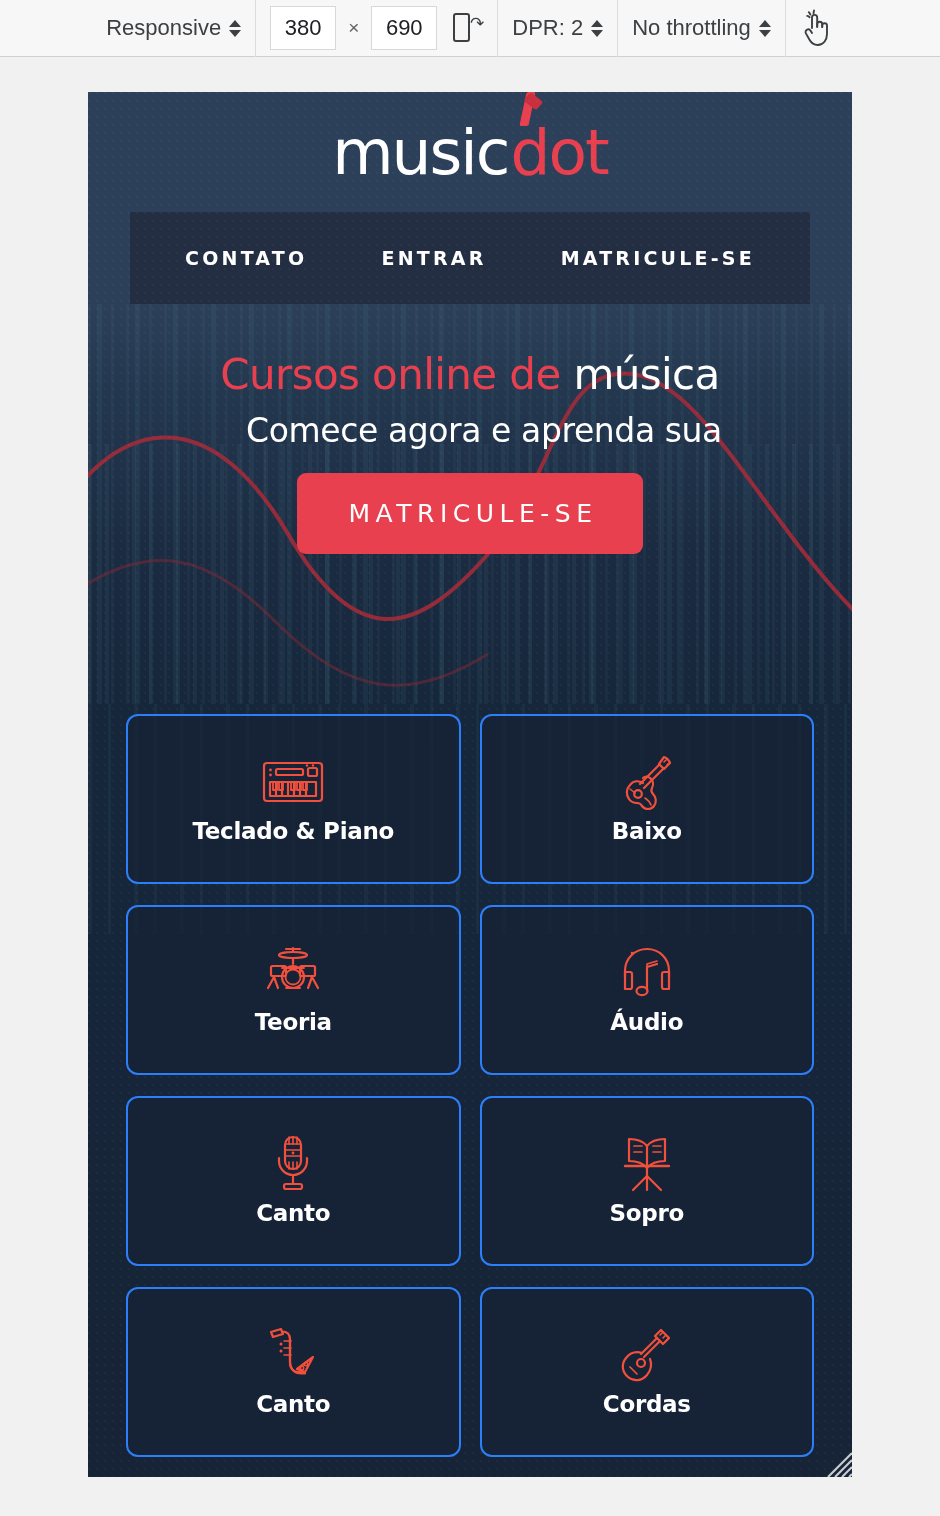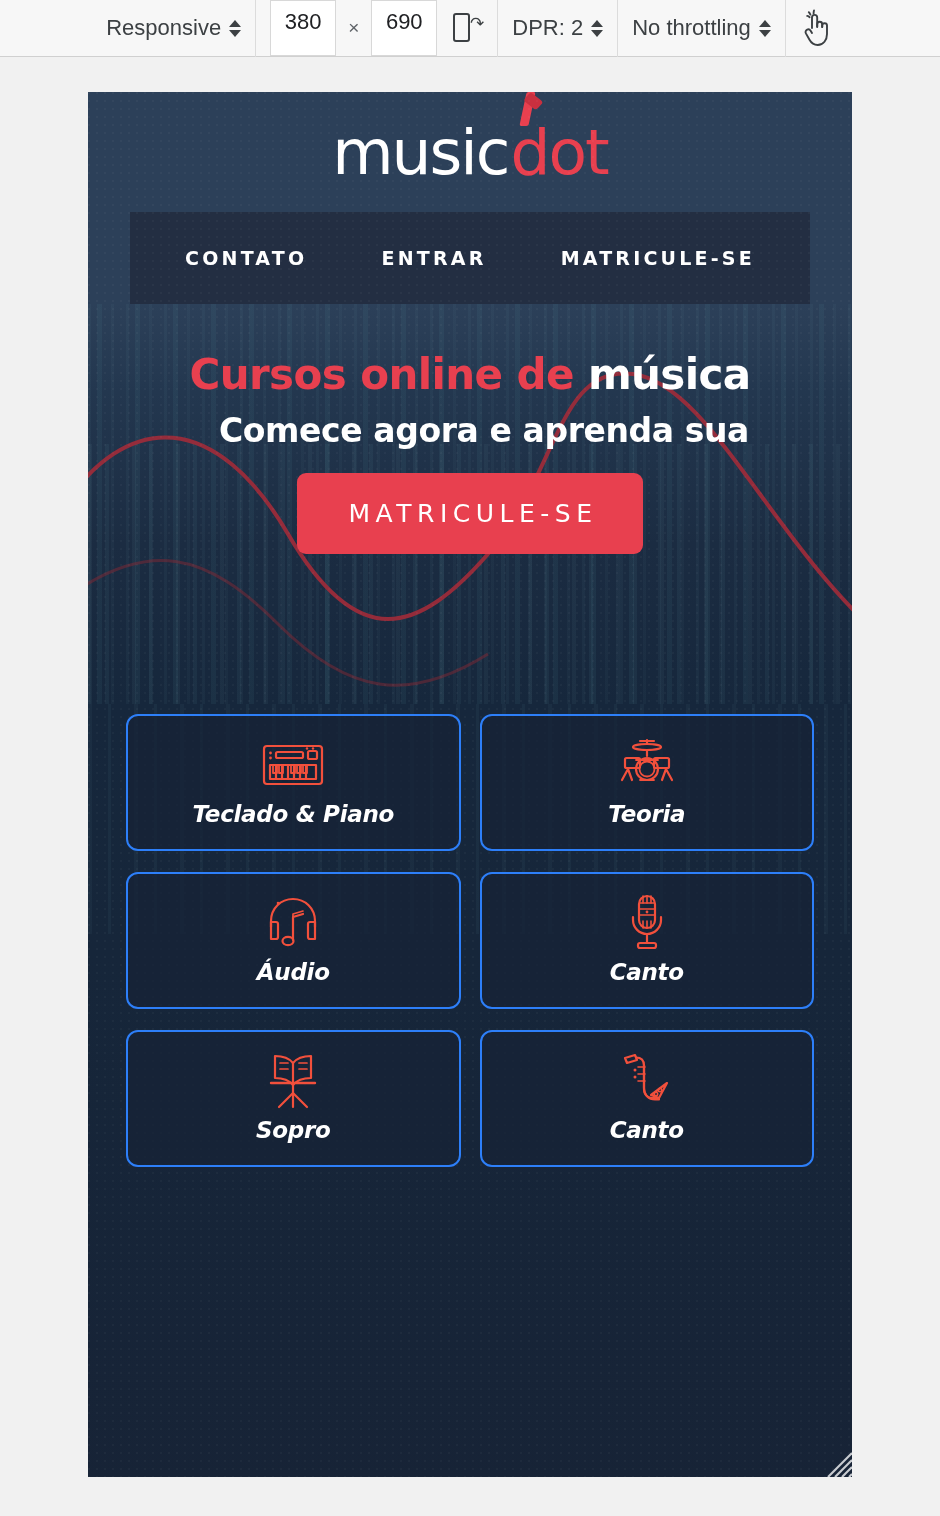--- a/index.html
+++ b/index.html
@@ -48,21 +48,21 @@
     display: block;
     width: 0; height: 0;
     border-left: 6px solid transparent;
     border-right: 6px solid transparent;
   }
   .tb-caret .up { border-bottom: 7px solid #3c4043; margin-bottom: 3px; }
   .tb-caret .dn { border-top: 7px solid #3c4043; }
 
   .dim-input {
     width: 66px;
-    height: 56px;
+    height: 44px;
     border: 1px solid #d8d8d8;
     background: #fff;
     text-align: center;
     font-size: 22px;
     color: #202124;
     font-family: "Liberation Sans", sans-serif;
     line-height: 42px;
   }
   .dim-x {
     font-size: 19px;
@@ -248,34 +248,34 @@
     z-index: 1;
   }
   .hero-content {
     position: relative;
     z-index: 4;
     text-align: center;
     padding-top: 48px;
   }
   .hero-title {
     font-size: 42px;
-    font-weight: bold;
+    font-weight: normal;
     font-family: "DejaVu Sans", sans-serif;
     letter-spacing: -0.6px;
     line-height: 1.1;
   }
   .hero-title .red { color: #e8404f; }
   .hero-title .white { color: #ffffff; }
   .hero-sub {
     margin-top: 14px;
     color: #ffffff;
     font-size: 33px;
     line-height: 1.18;
     font-family: "DejaVu Sans", sans-serif;
-    font-weight: 700;
+    font-weight: 400;
     letter-spacing: -0.4px;
     margin-left: 28px;
   }
   .cta-btn {
     display: inline-block;
     margin-top: 22px;
     background: #e8404f;
     color: #ffffff;
     font-size: 25px;
     font-weight: 500;
@@ -316,28 +316,27 @@
     z-index: 4;
     display: grid;
     grid-template-columns: 1fr 1fr;
     gap: 21px 19px;
     padding-top: 10px;
   }
   .course-card {
     background: rgba(22,35,54,0.72);
     border: 2px solid #2d7ff9;
     border-radius: 12px;
-    height: 137px;
+    height: 170px;
     display: flex;
     flex-direction: column;
     align-items: center;
     justify-content: center;
     cursor: pointer;
     padding-bottom: 5px;
-    font-style: italic;
   }
   .course-icon {
     height: 64px;
     display: flex;
     align-items: center;
     justify-content: center;
     color: #f2503c;
     margin-bottom: 4px;
   }
   .course-icon svg { display: block; }
@@ -470,20 +469,35 @@
             <circle cx="8.5" cy="12" r="1.4" fill="currentColor" stroke="none"></circle>
             <circle cx="8.5" cy="17" r="1.4" fill="currentColor" stroke="none"></circle>
             <circle cx="45" cy="7.5" r="1.2" fill="currentColor" stroke="none"></circle>
             <circle cx="51" cy="7.5" r="1.2" fill="currentColor" stroke="none"></circle>
           </svg>
         </div>
         <div class="course-label">Teclado &amp; Piano</div>
       </div>
 
 
+      <div class="course-card">
+        <div class="course-icon">
+          <svg width="56" height="58" viewBox="0 0 56 58" fill="none" stroke="currentColor" stroke-width="2.2" stroke-linejoin="round" stroke-linecap="round">
+            <path d="M45 4 c3 1 5 3 6 6 l-6 6 -5-5 Z"></path>
+            <path d="M40 12 L21 31"></path>
+            <path d="M44 16 L25 35"></path>
+            <path d="M24 30 c-5-3-10-2-13 2 -4 4-4 10-1 14 2 3 5 4 8 4 2 0 4 1 5 3 3 4 9 4 12 0 3-4 2-9-1-12 -2-2-2-4-1-6 2-4 1-8-2-10 -2-2-5-2-7 0"></path>
+            <circle cx="19" cy="41" r="3.8"></circle>
+            <path d="M26 45 c3 2 5 4 6 7" stroke-width="1.6"></path>
+            <path d="M11 36 l5 4" stroke-width="1.6"></path>
+            <path d="M48 6 l-3 3M51 9 l-3 3" stroke-width="1.6"></path>
+          </svg>
+        </div>
+        <div class="course-label">Baixo</div>
+      </div>
 
       <div class="course-card">
         <div class="course-icon">
           <svg width="62" height="58" viewBox="0 0 62 58" fill="none" stroke="currentColor" stroke-width="2.2" stroke-linejoin="round" stroke-linecap="round">
             <ellipse cx="31" cy="11" rx="14" ry="3"></ellipse>
             <path d="M31 8 v-4"></path>
             <path d="M24 5 h14"></path>
             <path d="M31 14 v6"></path>
             <rect x="9" y="22" width="15" height="10" rx="1.5"></rect>
             <rect x="38" y="22" width="15" height="10" rx="1.5"></rect>
@@ -553,20 +567,34 @@
             <path d="M17 16 h7M17 23 h7M17 30 h7" stroke-width="1.6"></path>
             <circle cx="14" cy="19" r="1.5" fill="currentColor" stroke="none"></circle>
             <circle cx="14" cy="26" r="1.5" fill="currentColor" stroke="none"></circle>
             <circle cx="35" cy="43" r="1.7" fill="none" stroke-width="1.6"></circle>
             <circle cx="39" cy="39" r="1.7" fill="none" stroke-width="1.6"></circle>
           </svg>
         </div>
         <div class="course-label">Canto</div>
       </div>
 
+      <div class="course-card">
+        <div class="course-icon">
+          <svg width="56" height="58" viewBox="0 0 56 58" fill="none" stroke="currentColor" stroke-width="2.2" stroke-linejoin="round" stroke-linecap="round">
+            <path d="M42 4 L50 12 L44 18 L36 10 Z"></path>
+            <path d="M38 12 L22 28"></path>
+            <path d="M41 15 L25 31"></path>
+            <path d="M23 27 c-6-2-12 0-16 5 -5 6-4 14 2 19 6 5 14 4 19-2 4-5 5-11 3-16"></path>
+            <circle cx="22" cy="37" r="4"></circle>
+            <path d="M11 41 l7 7" stroke-width="1.7"></path>
+            <path d="M44 6 l-3 3M47 9 l-3 3M50 12 l-3 3" stroke-width="1.6"></path>
+          </svg>
+        </div>
+        <div class="course-label">Cordas</div>
+      </div>
 
     </div>
   </section>
 
   <div class="dot-texture"></div>
 
   <div class="resize-handle">
     <svg width="34" height="34" viewBox="0 0 34 34">
       <g stroke="#c9ccd1" stroke-width="2.2" stroke-linecap="butt">
         <path d="M34 10 L10 34"></path>

